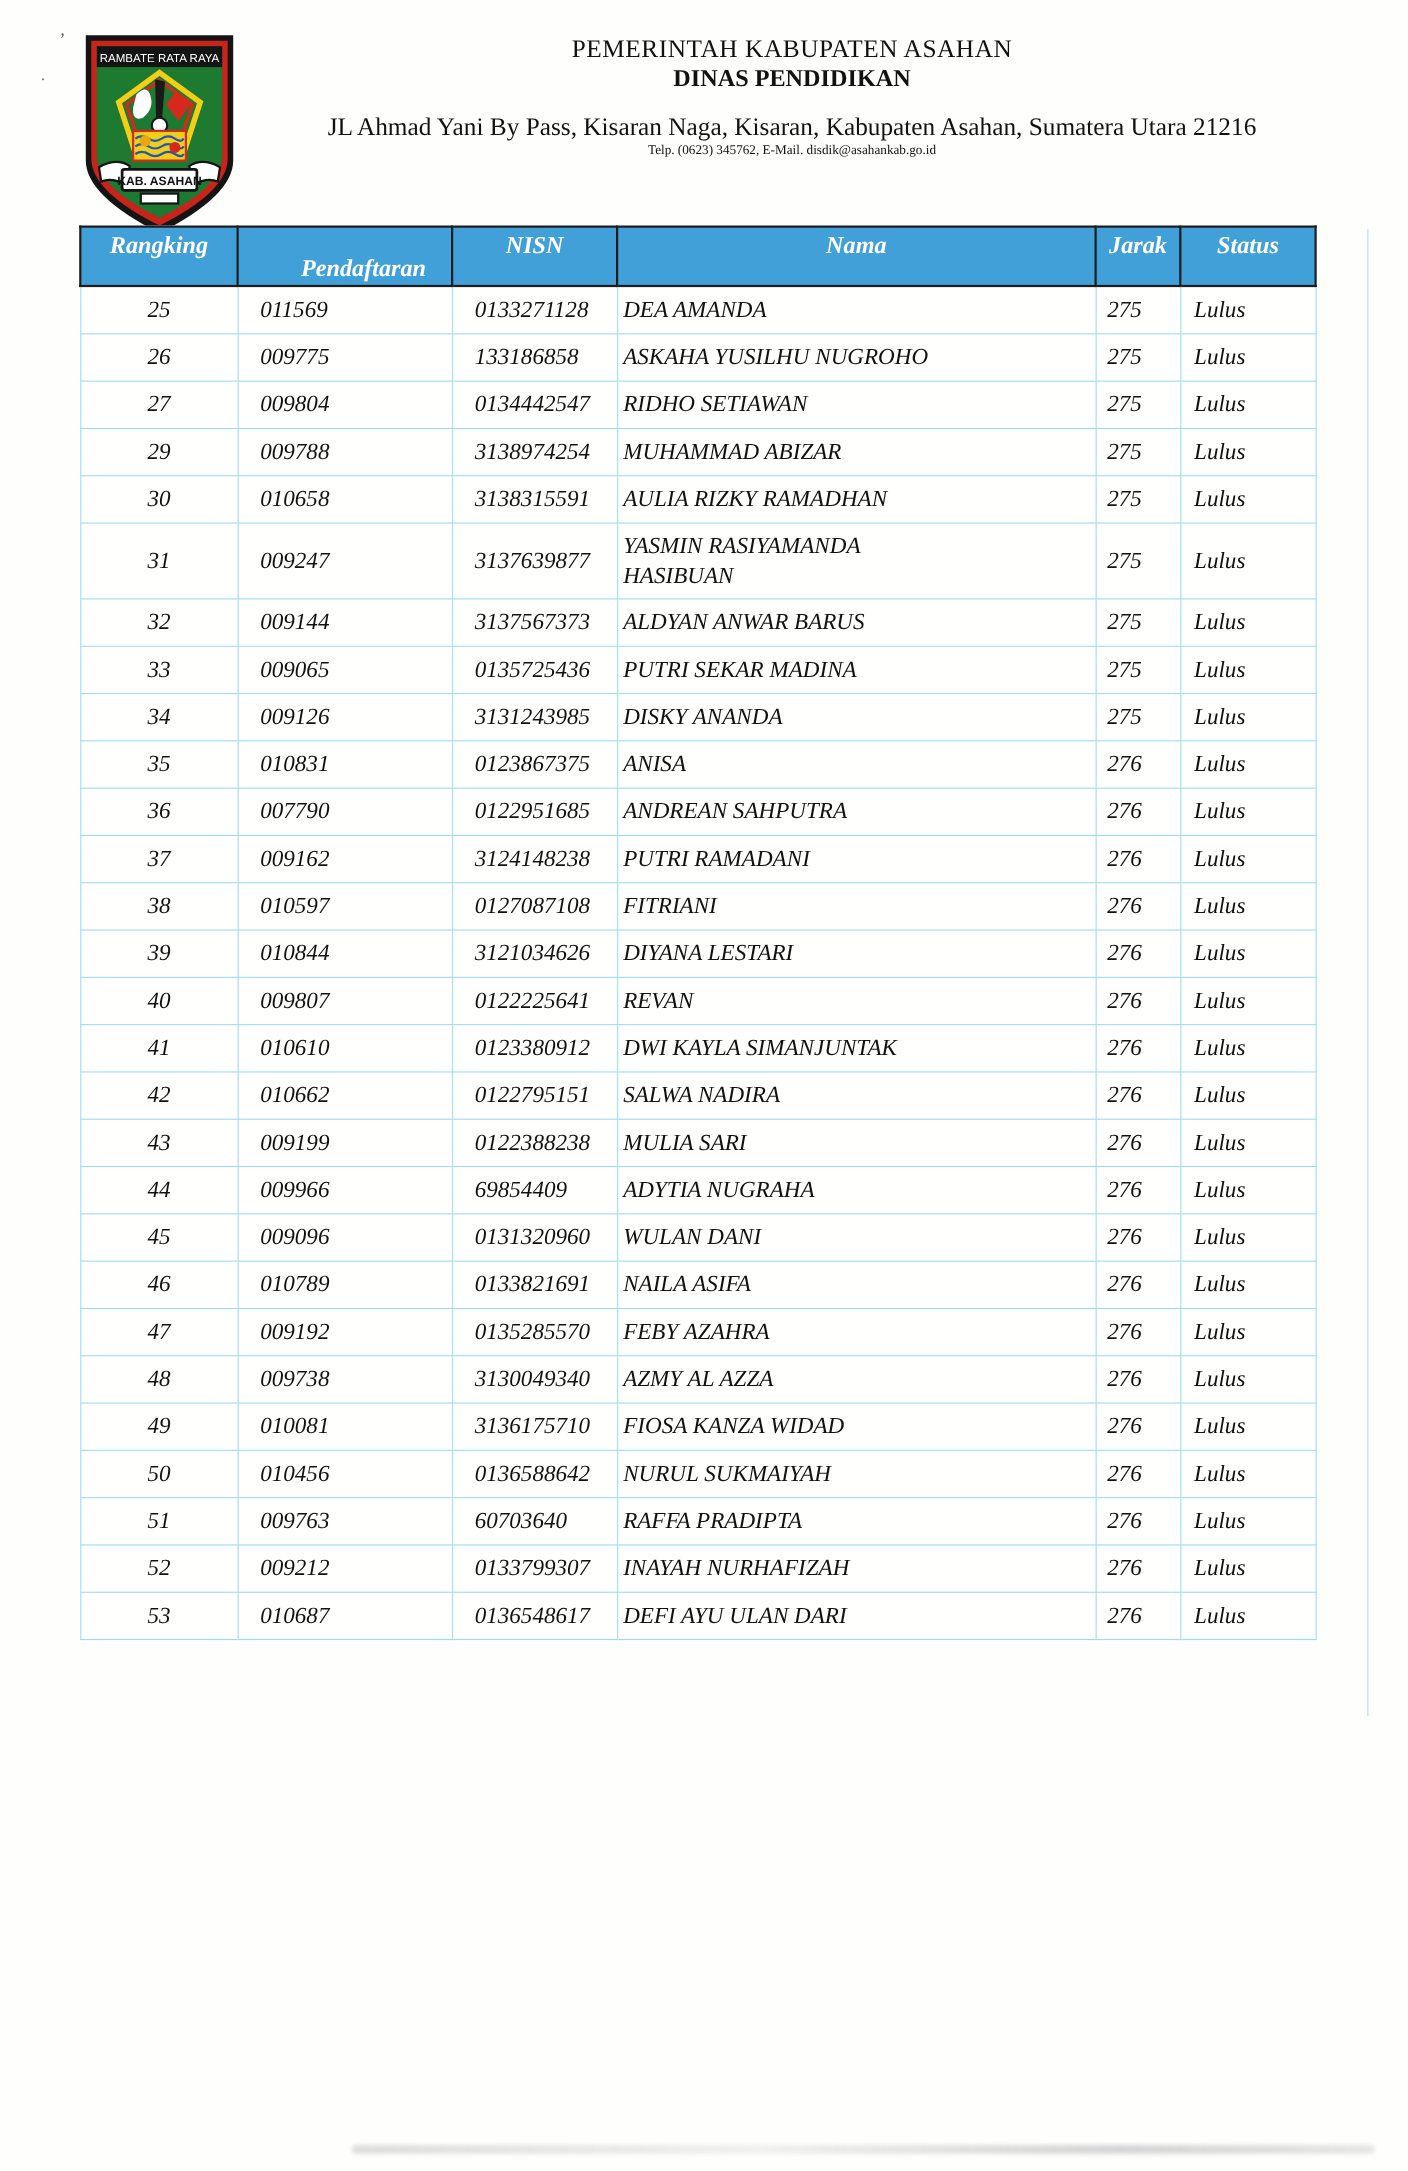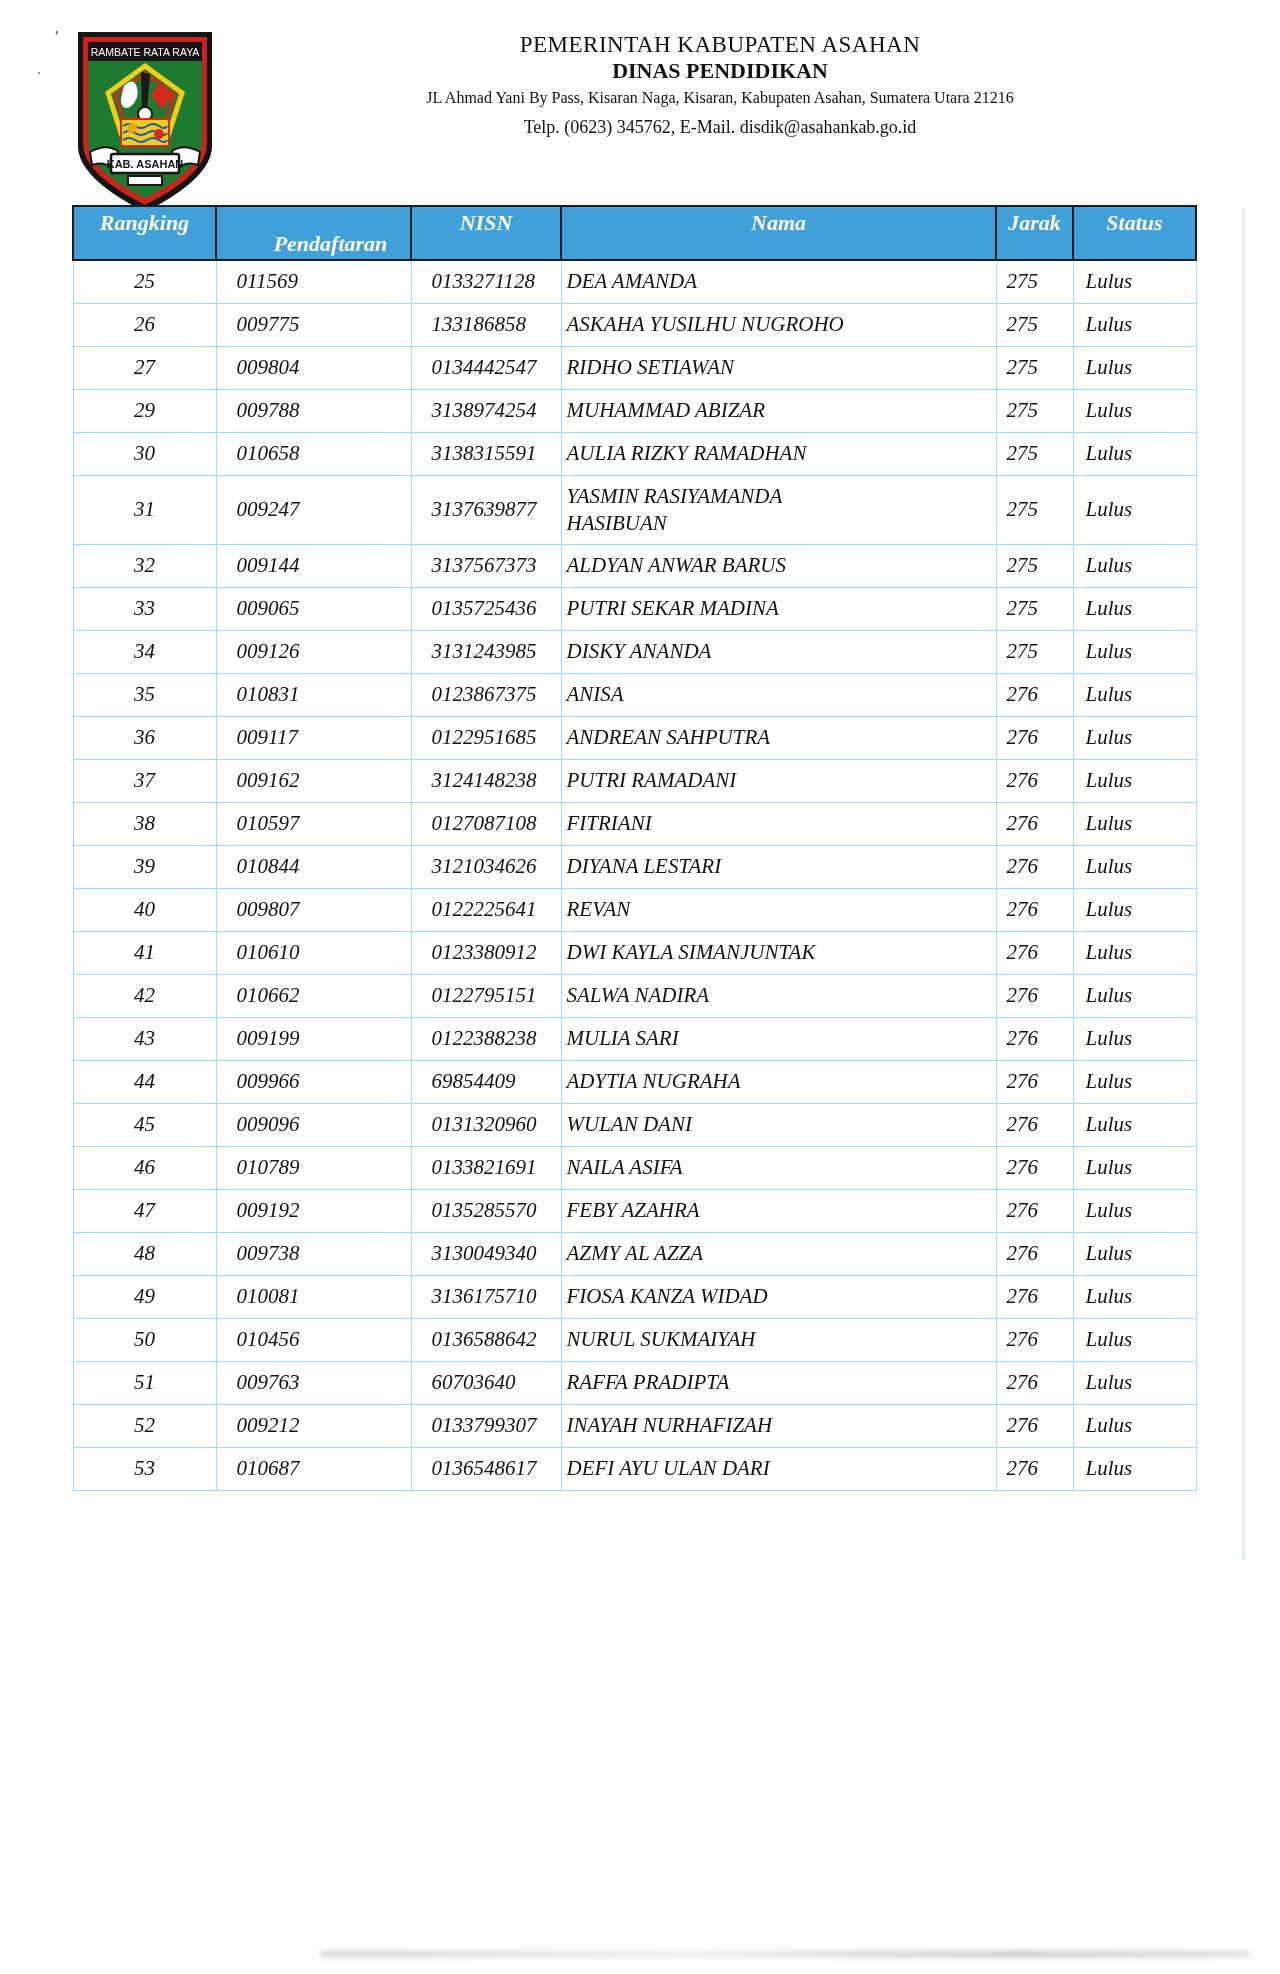--- a/index.html
+++ b/index.html
@@ -11,22 +11,22 @@
   }
   
   .logo {
     position:absolute; left:74px; top:26px; width:142px; height:190px;
   }
   .letterhead {
     position:absolute; left:200px; right:40px; top:32px; text-align:center;
   }
   .org-line1 { font-size:23px; letter-spacing:0.5px; }
   .org-line2 { font-size:22px; font-weight:bold; margin-top:0; }
-  .org-address { font-size:16px; margin-top:5px; }
-  .org-contact { font-size:18px; margin-top:10px; }
+  .org-address { font-size:23px; margin-top:19px; }
+  .org-contact { font-size:12px; margin-top:0; }
 
   
   .noise-a { position:absolute; left:54px; top:28px; font-size:16px; color:#555; }
   .noise-b { position:absolute; left:37px; top:60px; font-size:16px; color:#777; }
   .smudge-bottom {
     position:absolute; left:320px; right:30px; top:1950px; height:8px;
     background:linear-gradient(90deg, rgba(120,125,130,.25), rgba(140,145,150,.12) 40%, rgba(110,115,120,.3) 75%, rgba(120,125,130,.18));
     filter:blur(2px); border-radius:4px;
   }
   .faint-vline {
@@ -197,21 +197,21 @@
         <tr>
           <td class="col-rangking">35</td>
           <td class="col-pendaftaran">010831</td>
           <td class="col-nisn">0123867375</td>
           <td class="col-nama">ANISA</td>
           <td class="col-jarak">276</td>
           <td class="col-status">Lulus</td>
         </tr>
         <tr>
           <td class="col-rangking">36</td>
-          <td class="col-pendaftaran">009117</td>
+          <td class="col-pendaftaran">007790</td>
           <td class="col-nisn">0122951685</td>
           <td class="col-nama">ANDREAN SAHPUTRA</td>
           <td class="col-jarak">276</td>
           <td class="col-status">Lulus</td>
         </tr>
         <tr>
           <td class="col-rangking">37</td>
           <td class="col-pendaftaran">009162</td>
           <td class="col-nisn">3124148238</td>
           <td class="col-nama">PUTRI RAMADANI</td>

